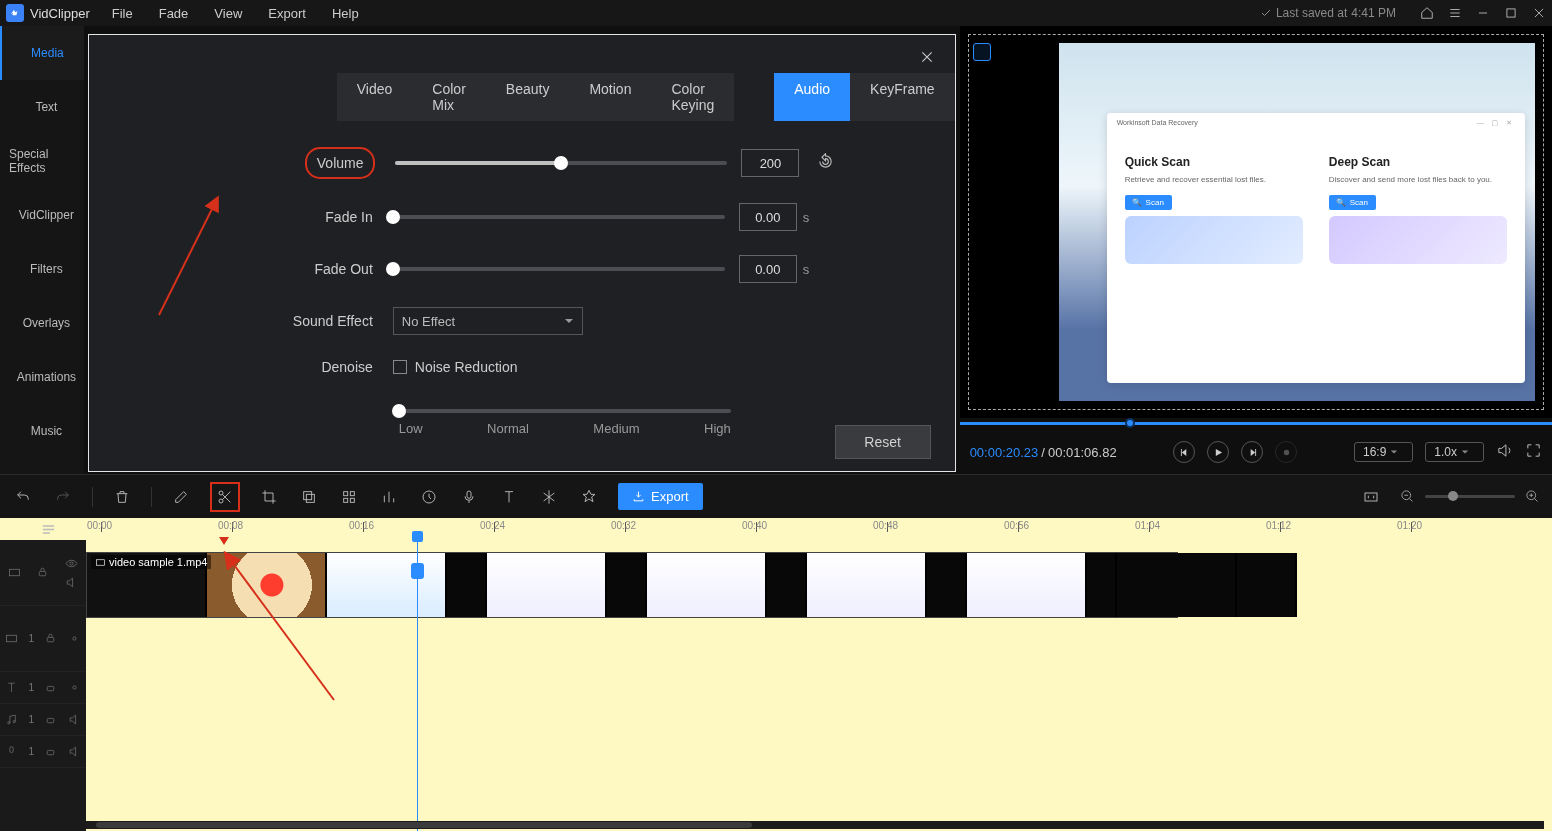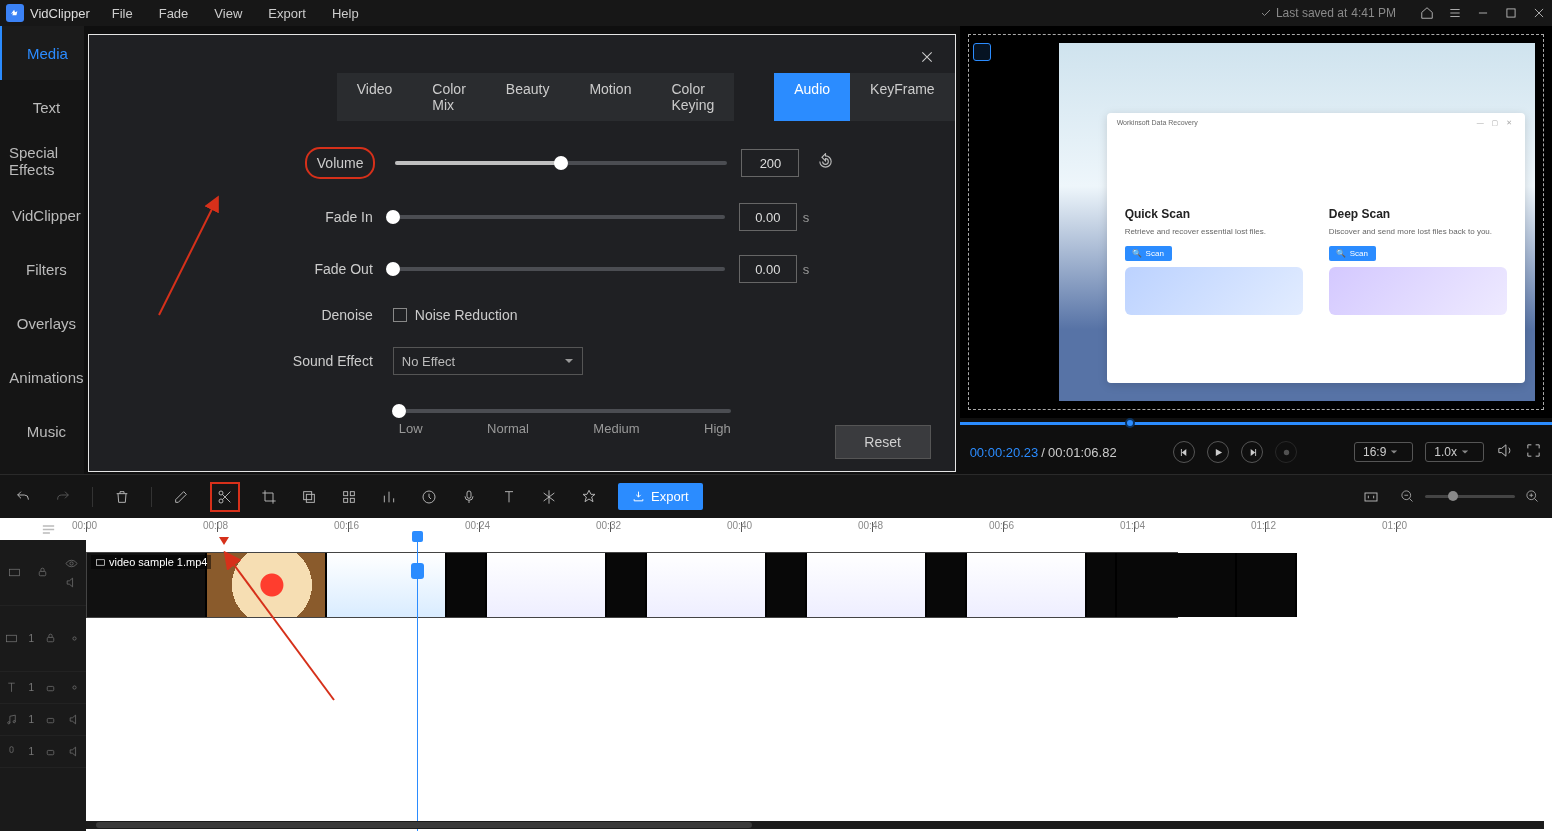--- a/index.html
+++ b/index.html
@@ -14,21 +14,21 @@
 .menuitem { color:#ccc; cursor:pointer; }
 .titlespacer { flex:1; }
 .saved { color:#8a8a8a; font-size:12px; display:flex; align-items:center; gap:4px; margin-right:24px; }
 .saved svg { width:12px; height:12px; fill:#8a8a8a; }
 .winbtns { display:flex; gap:14px; align-items:center; }
 .winbtns svg { width:14px; height:14px; stroke:#ccc; fill:none; stroke-width:1.4; cursor:pointer; }
 
 
 .main { display:flex; height:448px; }
 .sidebar { width:86px; background:#151515; display:flex; flex-direction:column; }
-.sideitem { height:54px; display:flex; align-items:center; justify-content:center; font-size:15px; color:#bbb; cursor:pointer;padding-left:9px; }
+.sideitem { height:54px; display:flex; align-items:center; justify-content:center; font-size:12px; color:#bbb; cursor:pointer;padding-left:9px; }
 .sideitem.active { color:#2b8cff; border-left:2px solid #2b8cff; background:#1b1b1b; }
 
 .panel { flex:1; background:#1f2023; position:relative; border:1px solid #e5e5e5; margin:8px 4px 2px 4px; }
 .panel-close { position:absolute; top:14px; right:20px; cursor:pointer; }
 .panel-close svg { width:16px; height:16px; stroke:#ccc; }
 
 .tabrow { display:flex; margin:38px 0 26px 248px; }
 .tab { padding:8px 20px; background:#2a2c2f; color:#ccc; font-size:14px; cursor:pointer; }
 .tab.active { background:#2b8cff; color:#fff;margin-left:40px; }
 
@@ -57,21 +57,21 @@
 .resetbtn { width:96px; height:34px; background:#3a3b3e; border:1px solid #555; color:#d0d0d0; font-size:14px; cursor:pointer; }
 
 
 .arrow-overlay{position:absolute;inset:0;pointer-events:none;}
 
 
 .preview { width:608px; display:flex; flex-direction:column; }
 .canvas { flex:1; background:#000; position:relative; }
 .frame-border { position:absolute; inset:8px; border:1px dashed #aaa; }
 .frame-inner { position:absolute; left:90px; right:8px; top:8px; bottom:8px; background:linear-gradient(#cfe3ee,#eef6fb 40%,#5773a6 80%); }
-.app-window { position:absolute; left:48px; right:10px; top:70px; bottom:18px; background:#fff; border-radius:4px; box-shadow:0 2px 10px rgba(0,0,0,.15); display:flex; padding:36px 12px 10px; gap:14px;align-items:center; }
+.app-window { position:absolute; left:48px; right:10px; top:70px; bottom:18px; background:#fff; border-radius:4px; box-shadow:0 2px 10px rgba(0,0,0,.15); display:flex; padding:36px 12px 10px; gap:14px; }
 .scan-card { flex:1; padding:6px; }
 .scan-title{font-size:12px;font-weight:bold;color:#222;}
 .scan-desc{font-size:8px;color:#666;line-height:1.2;margin:6px 0;}
 .scan-btn{display:inline-flex;align-items:center;gap:3px;background:#2b8cff;color:#fff;font-size:8px;padding:3px 8px;border-radius:2px;}
 .scan-illus{height:48px;margin-top:6px;background:linear-gradient(135deg,#8fb4ff,#cfe0ff);border-radius:6px;opacity:.6;}
 .awin-title{position:absolute;top:6px;left:10px;font-size:7px;color:#666;}
 .awin-ctrls{position:absolute;top:6px;right:10px;font-size:7px;color:#aaa;letter-spacing:3px;}
 .ribbon{position:absolute;top:8px;left:4px;width:18px;height:18px;background:#2b8cff22;border:1px solid #2b8cff;border-radius:3px;}
 
 .playbar { height:12px; position:relative; }
@@ -100,21 +100,21 @@
 .divider{width:1px;height:20px;background:#333;}
 .exportbtn{background:#2b8cff;color:#fff;border:none;padding:6px 14px;font-size:13px;display:flex;align-items:center;gap:6px;cursor:pointer;border-radius:2px;}
 .exportbtn svg{width:13px;height:13px;stroke:#fff;fill:none;stroke-width:1.8;}
 .toolstrip .grow{flex:1;}
 .zoomctl{display:flex;align-items:center;gap:10px;}
 .zoomctl svg{width:15px;height:15px;stroke:#aaa;fill:none;stroke-width:1.4;cursor:pointer;}
 .zoom-track{width:90px;height:3px;background:#444;border-radius:2px;position:relative;}
 .zoom-knob{position:absolute;left:25%;top:-4px;width:10px;height:10px;background:#888;border-radius:50%;}
 
 
-.timeline{height:313px;background:#ffffff;position:relative;overflow:hidden;}
+.timeline{height:313px;background:#fef9c3;position:relative;overflow:hidden;padding-left:15px;}
 .ruler{height:22px;margin-left:86px;display:flex;position:relative;font-size:10px;color:#888;}
 .tick{width:131px;position:relative;}
 .tick::before{content:"";position:absolute;left:0;top:4px;width:1px;height:10px;background:#555;}
 .tick span{position:absolute;left:-14px;top:2px;}
 .trackcol{position:absolute;left:0;top:22px;bottom:0;width:86px;background:#1a1a1a;display:flex;flex-direction:column;}
 .trackhdr{height:66px;display:flex;align-items:center;justify-content:space-around;border-bottom:1px solid #222;font-size:10px;color:#777;}
 .trackhdr.small{height:32px;}
 .trackhdr svg{width:13px;height:13px;stroke:#777;fill:none;stroke-width:1.3;}
 .hamb{position:absolute;left:40px;top:3px;}
 .hamb svg{width:17px;height:17px;stroke:#bbb;fill:none;stroke-width:2;}
@@ -242,33 +242,33 @@
       <div class="row">
         <div class="lbl">Fade Out</div>
         <div class="slider">
             <div class="knob" style="left:0%"></div>
           </div>
         <input class="valbox" value="0.00" style="">
         <span class="unit">s</span>
       </div>
 
       <div class="row">
-        <div class="lbl">Denoise</div>
-        <div class="check"></div>
-        <div class="chklabel">Noise Reduction</div>
-      </div>
-
-      <div class="row">
         <div class="lbl">Sound Effect</div>
         <div class="select">
           <span>No Effect</span>
           <svg viewBox="0 0 10 10">
               <path d="M1 3l4 4 4-4z"></path>
             </svg>
         </div>
+      </div>
+
+      <div class="row">
+        <div class="lbl">Denoise</div>
+        <div class="check"></div>
+        <div class="chklabel">Noise Reduction</div>
       </div>
 
       <div>
         <div class="slider qual-slider">
             <div class="knob" style="left:0%"></div>
           </div>
         <div class="qual-labels">
           <span>Low</span>
           <span>Normal</span>
           <span>Medium</span>

